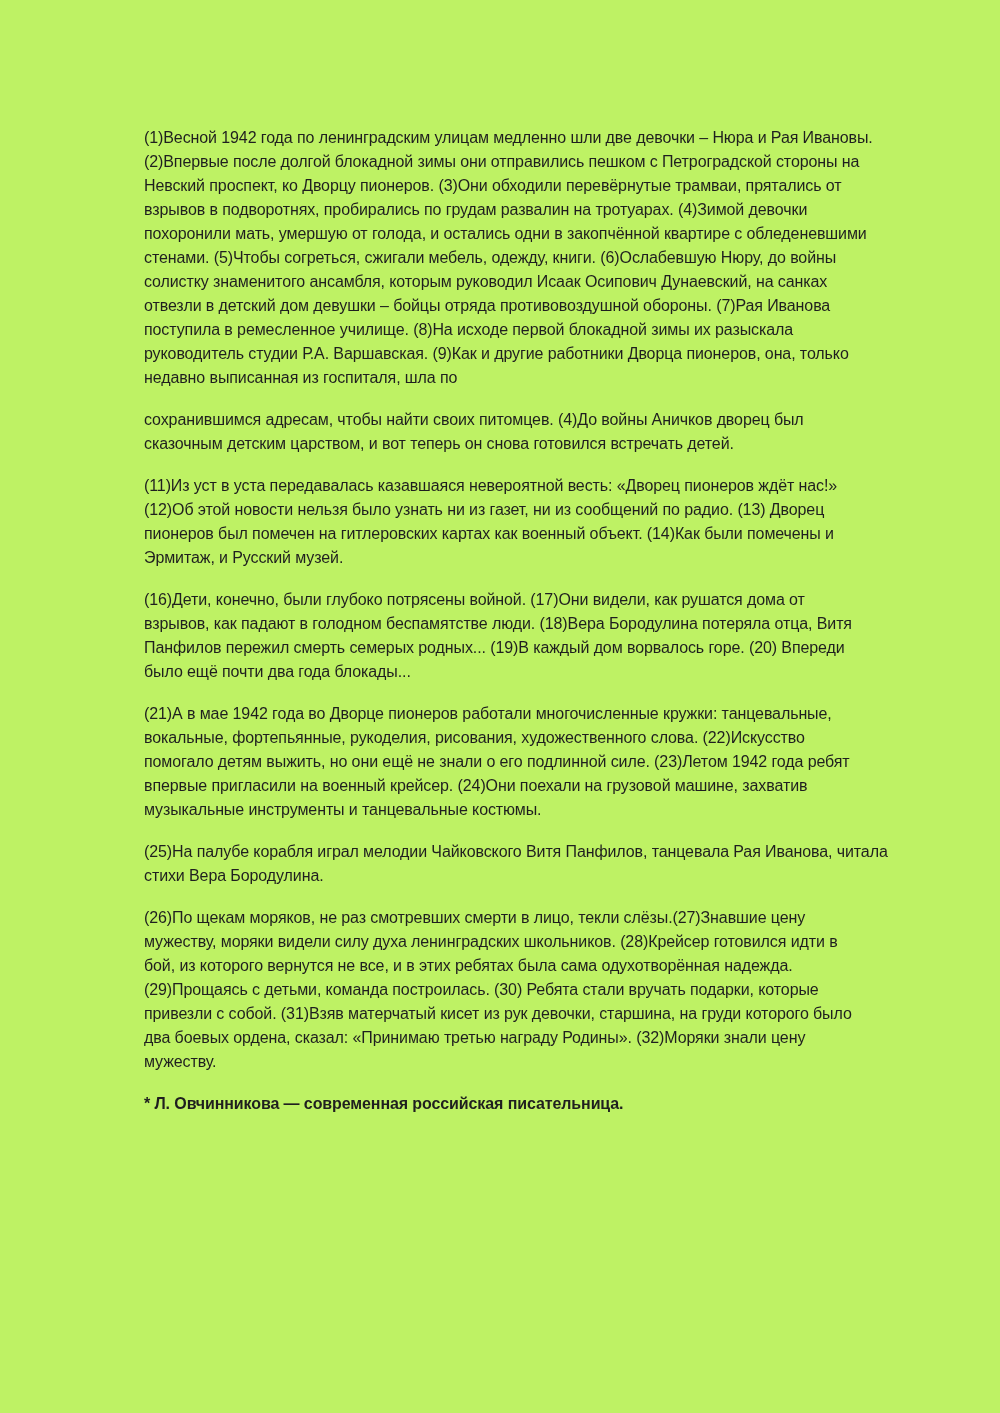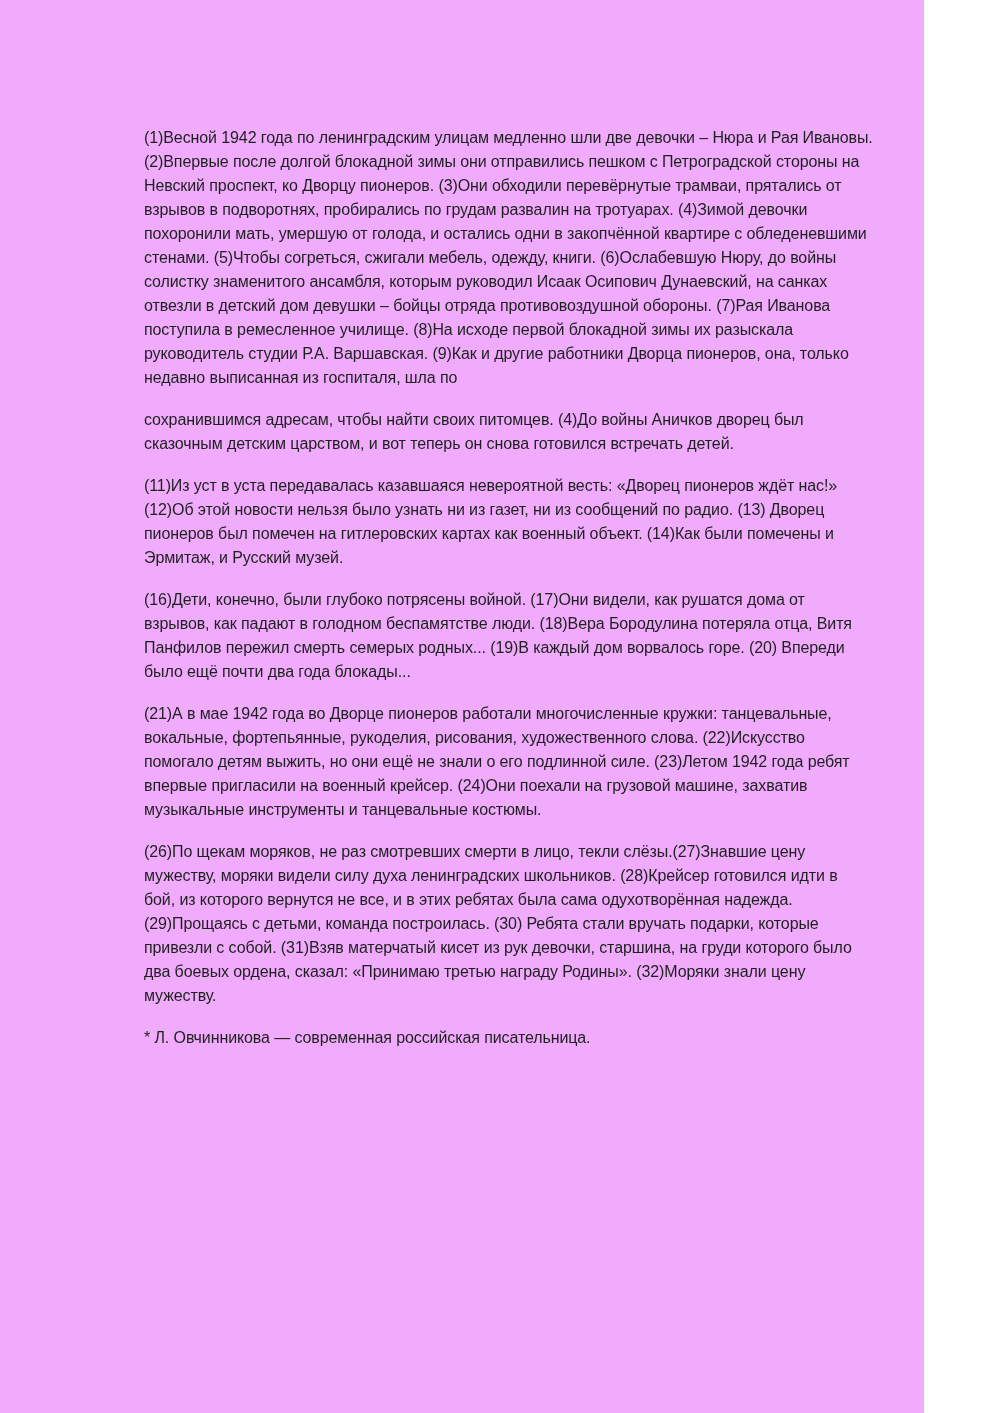--- a/index.html
+++ b/index.html
@@ -2,42 +2,43 @@
 <html lang="ru"><head>
 <meta charset="utf-8">
 <style>
   html, body {
     margin: 0;
     padding: 0;
     background: #ffffff;
   }
   .page {
     position: relative;
-    width: 924px;
+    width: 1000px;
     height: 1413px;
-    background: #f0abfc;
+    background: #bef264;
     overflow: hidden;
     font-family: "Liberation Sans", "DejaVu Sans", sans-serif;
   }
   .text-block {
     position: absolute;
     left: 144px;
     top: 126px;
     width: 856px;
     color: #1f1f1f;
     font-size: 16px;
     line-height: 24px;
     letter-spacing: -0.1px;
   }
   .para {
     margin: 0 0 18px 0;
     white-space: pre-line; 
   }
   .para:last-child {
     margin-bottom: 9px;
+    font-weight: bold;
   }
 </style>
 </head>
 <body>
 
 <div class="page">
   <div class="text-block">
       <p class="para">(1)Весной 1942 года по ленинградским улицам медленно шли две девочки – Нюра и Рая Ивановы.
 (2)Впервые после долгой блокадной зимы они отправились пешком с Петроградской стороны на
 Невский проспект, ко Дворцу пионеров. (3)Они обходили перевёрнутые трамваи, прятались от
@@ -57,20 +58,22 @@
 Эрмитаж, и Русский музей.</p>
       <p class="para">(16)Дети, конечно, были глубоко потрясены войной. (17)Они видели, как рушатся дома от
 взрывов, как падают в голодном беспамятстве люди. (18)Вера Бородулина потеряла отца, Витя
 Панфилов пережил смерть семерых родных... (19)В каждый дом ворвалось горе. (20) Впереди
 было ещё почти два года блокады...</p>
       <p class="para">(21)А в мае 1942 года во Дворце пионеров работали многочисленные кружки: танцевальные,
 вокальные, фортепьянные, рукоделия, рисования, художественного слова. (22)Искусство
 помогало детям выжить, но они ещё не знали о его подлинной силе. (23)Летом 1942 года ребят
 впервые пригласили на военный крейсер. (24)Они поехали на грузовой машине, захватив
 музыкальные инструменты и танцевальные костюмы.</p>
+      <p class="para">(25)На палубе корабля играл мелодии Чайковского Витя Панфилов, танцевала Рая Иванова, читала
+стихи Вера Бородулина.</p>
       <p class="para">(26)По щекам моряков, не раз смотревших смерти в лицо, текли слёзы.(27)Знавшие цену
 мужеству, моряки видели силу духа ленинградских школьников. (28)Крейсер готовился идти в
 бой, из которого вернутся не все, и в этих ребятах была сама одухотворённая надежда.
 (29)Прощаясь с детьми, команда построилась. (30) Ребята стали вручать подарки, которые
 привезли с собой. (31)Взяв матерчатый кисет из рук девочки, старшина, на груди которого было
 два боевых ордена, сказал: «Принимаю третью награду Родины». (32)Моряки знали цену
 мужеству.</p>
       <p class="para">* Л. Овчинникова — современная российская писательница.</p>
     </div>
 </div>

